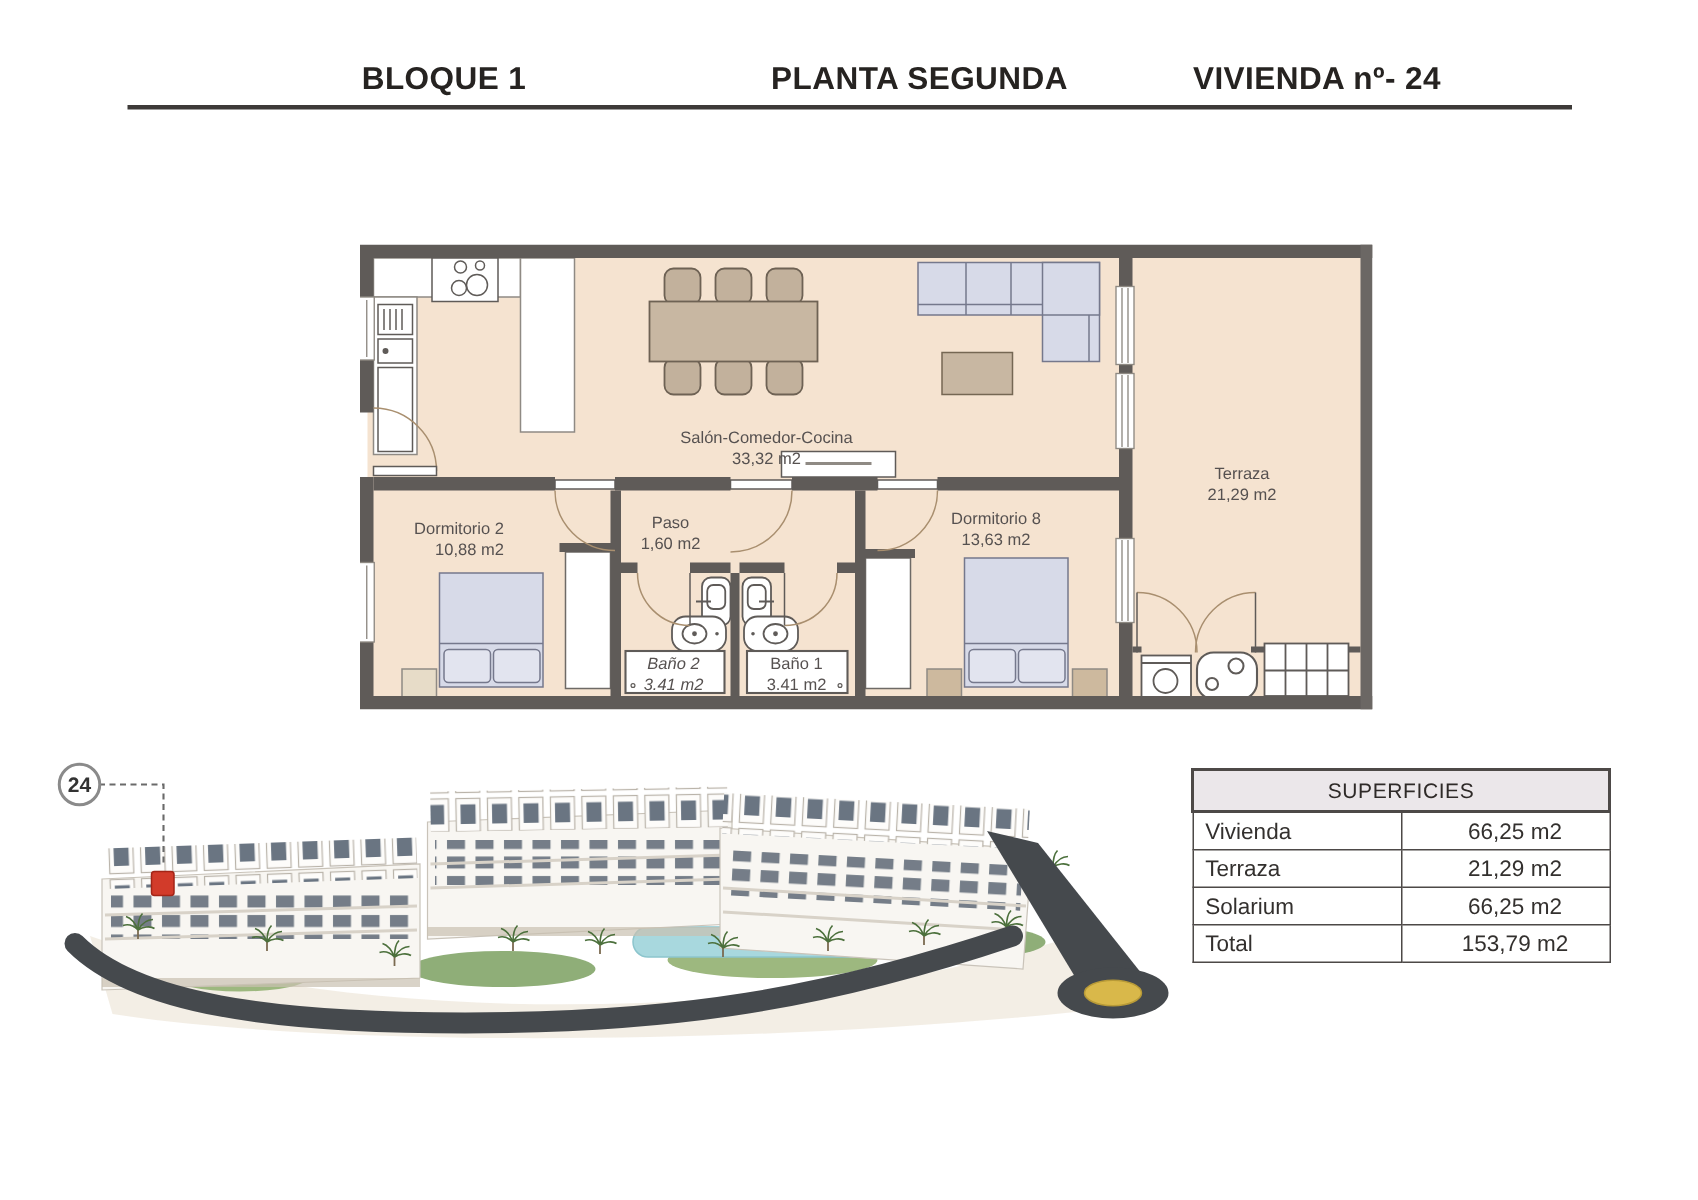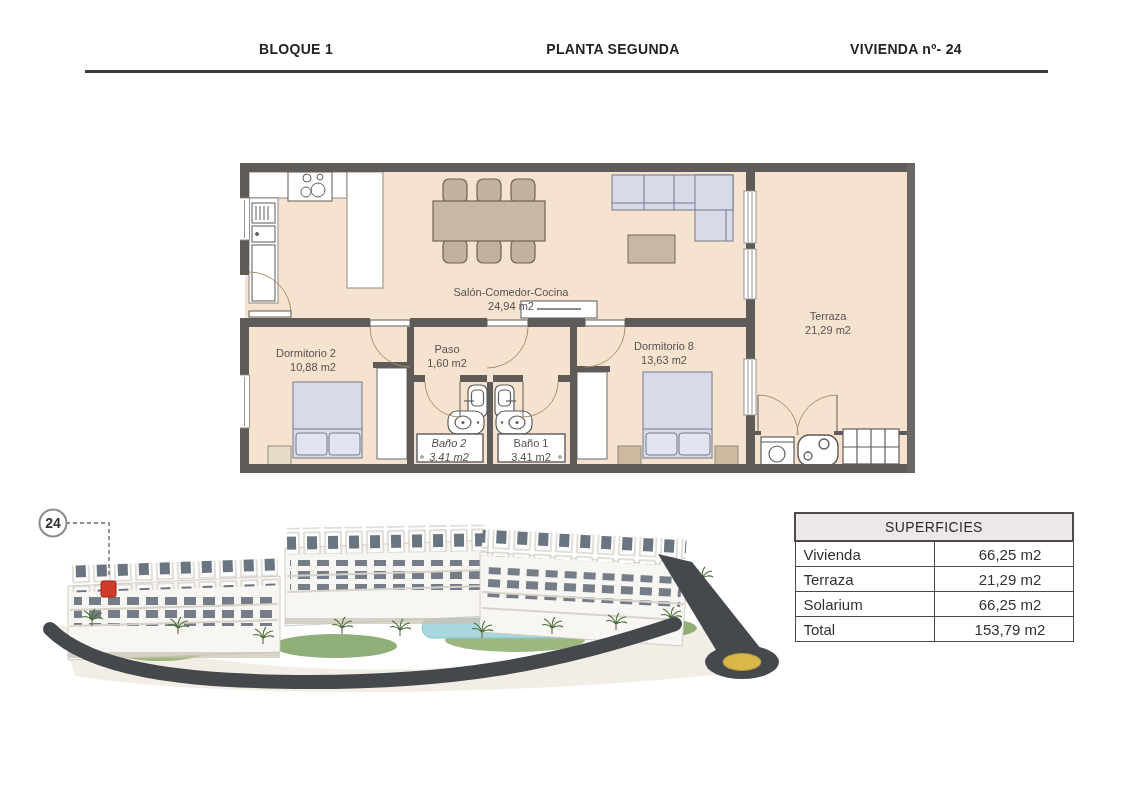--- a/index.html
+++ b/index.html
@@ -1,23 +1,23 @@
 <!DOCTYPE html>
 <html><head>
 <meta charset="utf-8">
 <style>
   html,body{margin:0;padding:0;background:#ffffff;}
   .page{position:relative;width:1132px;height:800px;background:#fff;overflow:hidden;
         font-family:"Liberation Sans",sans-serif;color:#2b2826;}
   
-  .hdr-item{position:absolute;top:41px;height:26px;font-size:14px;font-weight:bold;
+  .hdr-item{position:absolute;top:41px;height:26px;font-size:21px;font-weight:bold;
             letter-spacing:.3px;color:#262321;text-align:center;white-space:nowrap;}
   .hdr-bloque{left:190px;width:212px;}
   .hdr-planta{left:480px;width:266px;}
-  .hdr-vivienda{left:792px;width:228px;}
+  .hdr-vivienda{left:764px;width:228px;}
   .hdr-rule{position:absolute;left:85px;top:70px;width:963px;height:3px;background:#3d3a38;}
   
   .plan{position:absolute;left:240px;top:163px;width:675px;height:310px;}
   .plan svg{position:absolute;left:0;top:0;}
   .room-label{position:absolute;transform:translateX(-50%);text-align:center;
               font-size:11px;line-height:14px;color:#565150;white-space:nowrap;}
   
   .site{position:absolute;left:30px;top:504px;width:762px;height:190px;}
   
   .surfaces{position:absolute;left:794px;top:512px;width:280px;}
@@ -229,21 +229,21 @@
         <rect x="345" y="157" width="40" height="6"></rect>
         <line x1="220" y1="219" x2="220" y2="254"></line>
         <line x1="283" y1="219" x2="283" y2="254"></line>
         <line x1="518" y1="232" x2="518" y2="272"></line>
         <line x1="597" y1="232" x2="597" y2="272"></line>
       </g>
     </svg>
 
     <div class="room-label" style="left:271px;top:122px;">
       <div>Salón-Comedor-Cocina</div>
-        <div>24,94 m2</div>
+        <div>33,32 m2</div>
     </div>
     <div class="room-label" style="left:207px;top:179px;">
       <div>Paso</div>
         <div>1,60 m2</div>
     </div>
     <div class="room-label" style="left:66px;top:183px;text-align:right;">
       <div>Dormitorio 2</div>
         <div>10,88 m2</div>
     </div>
     <div class="room-label" style="left:424px;top:176px;">

